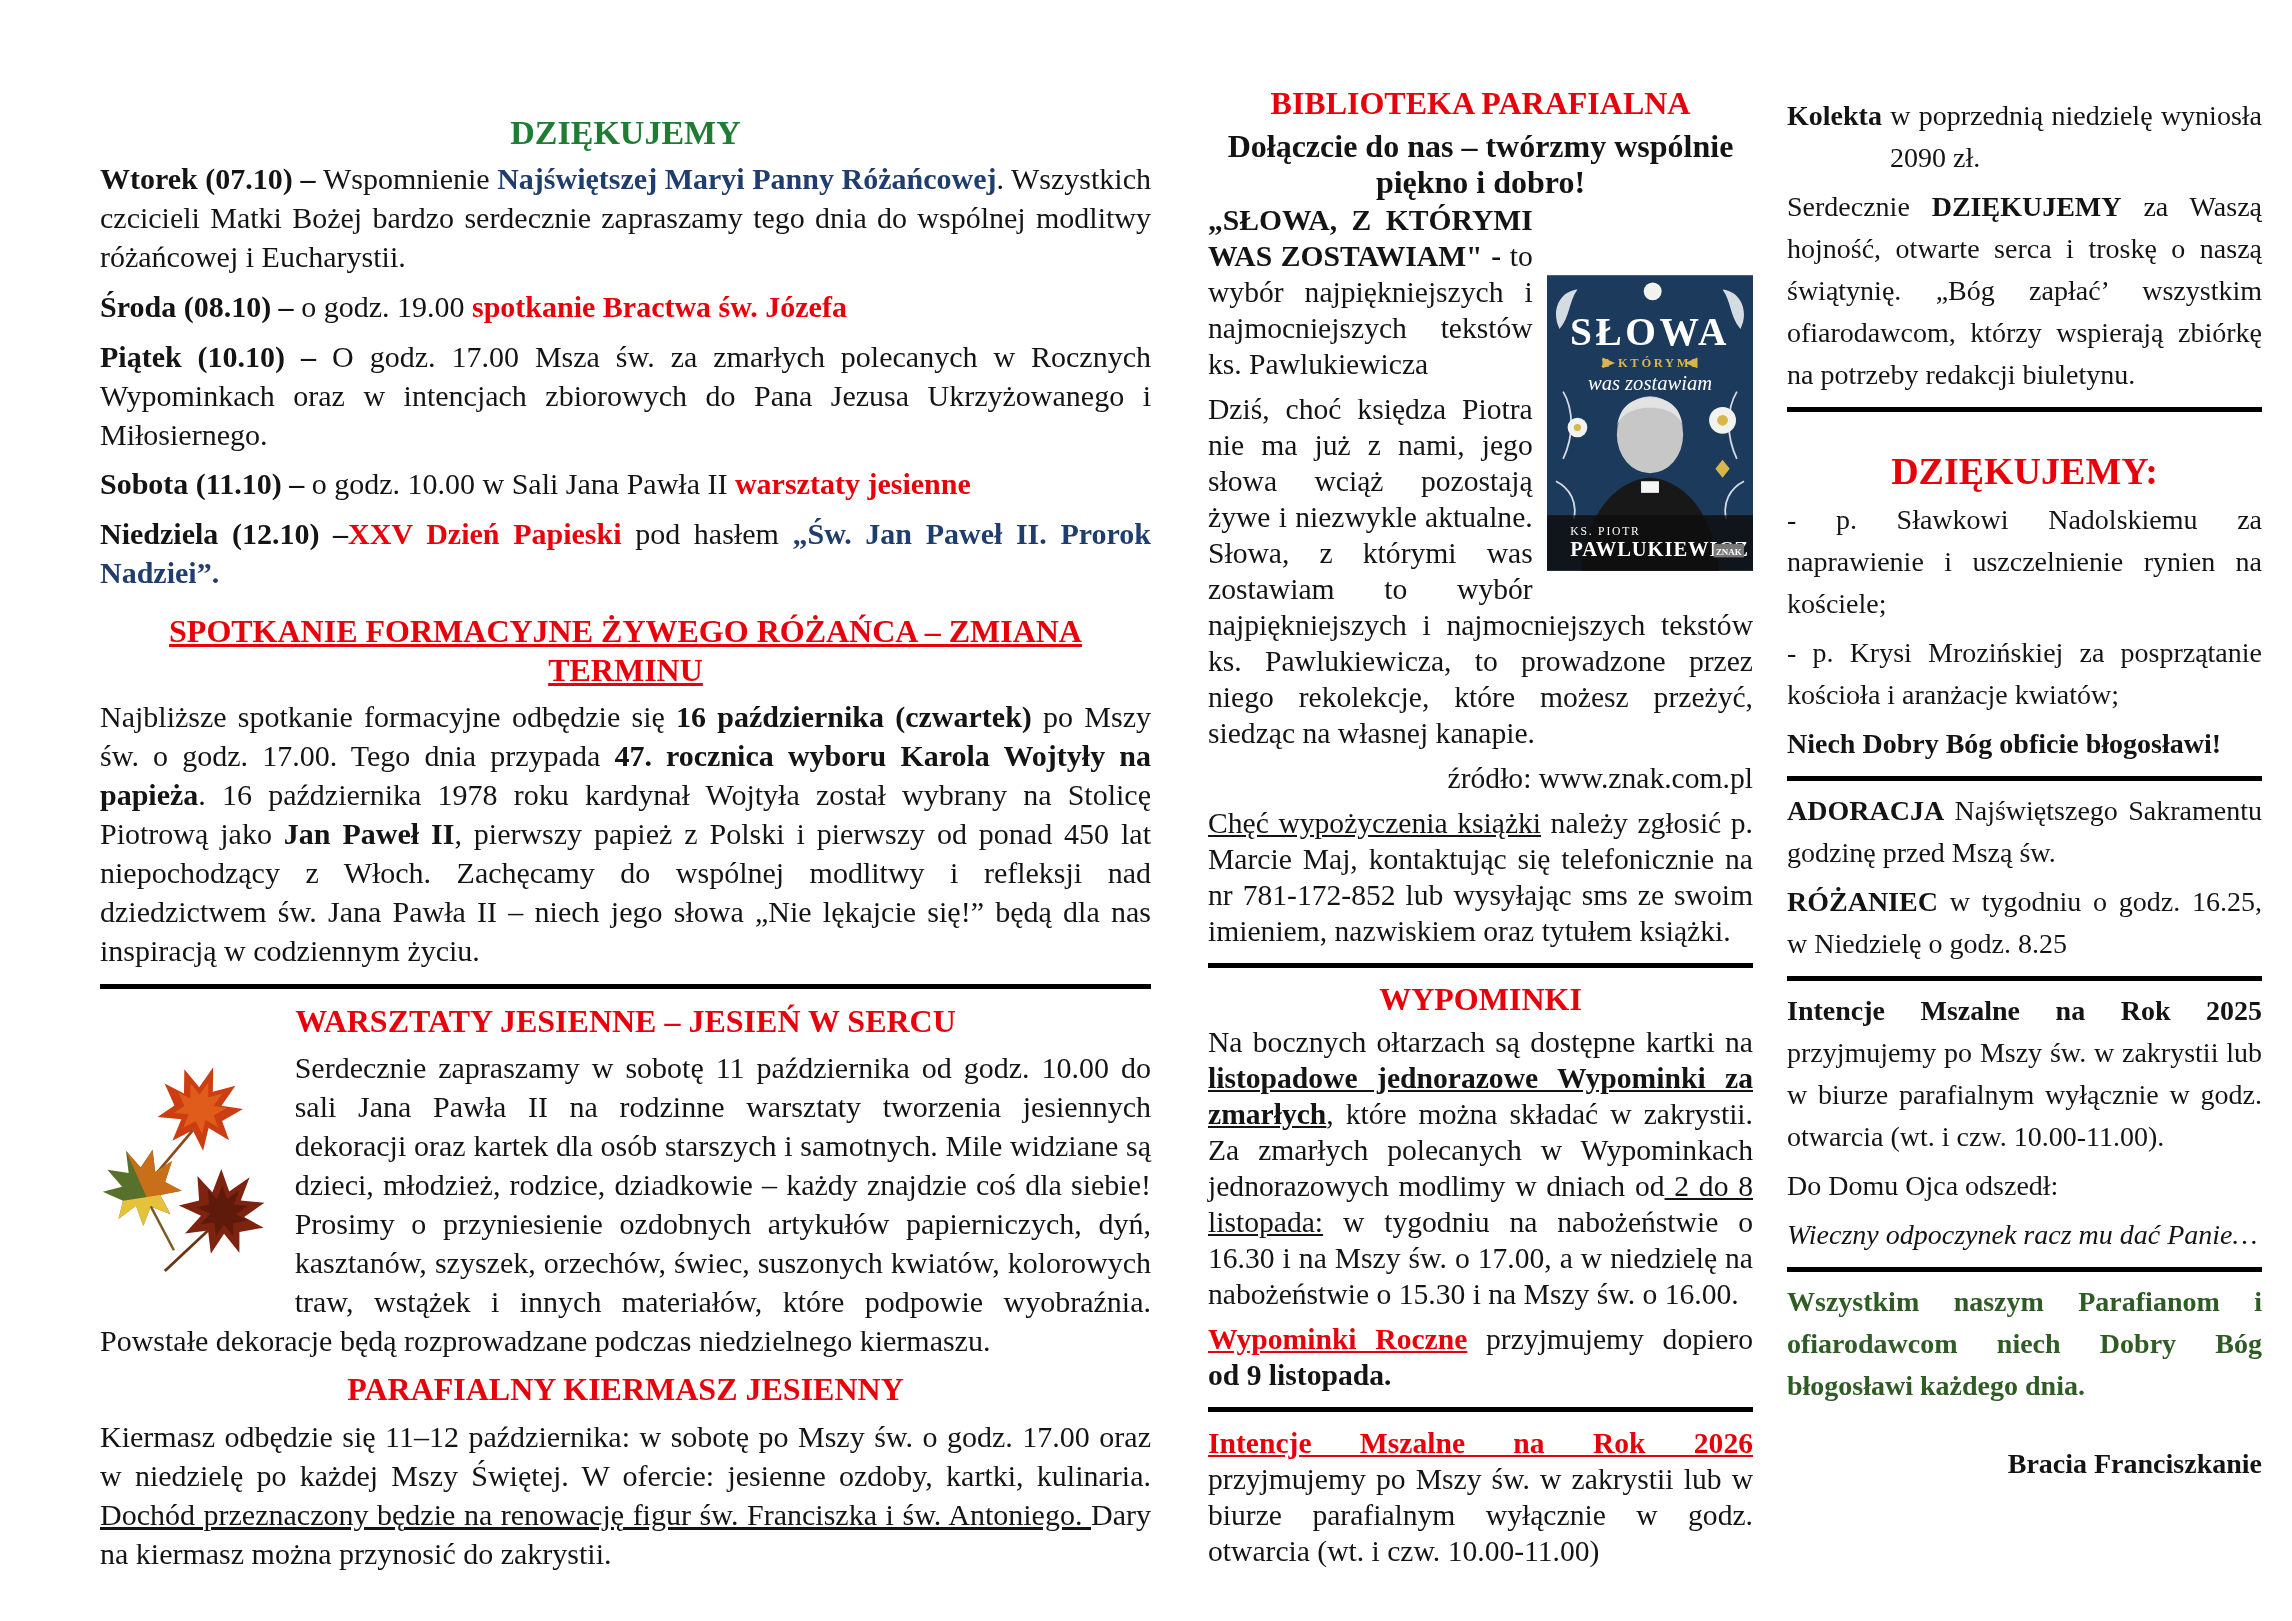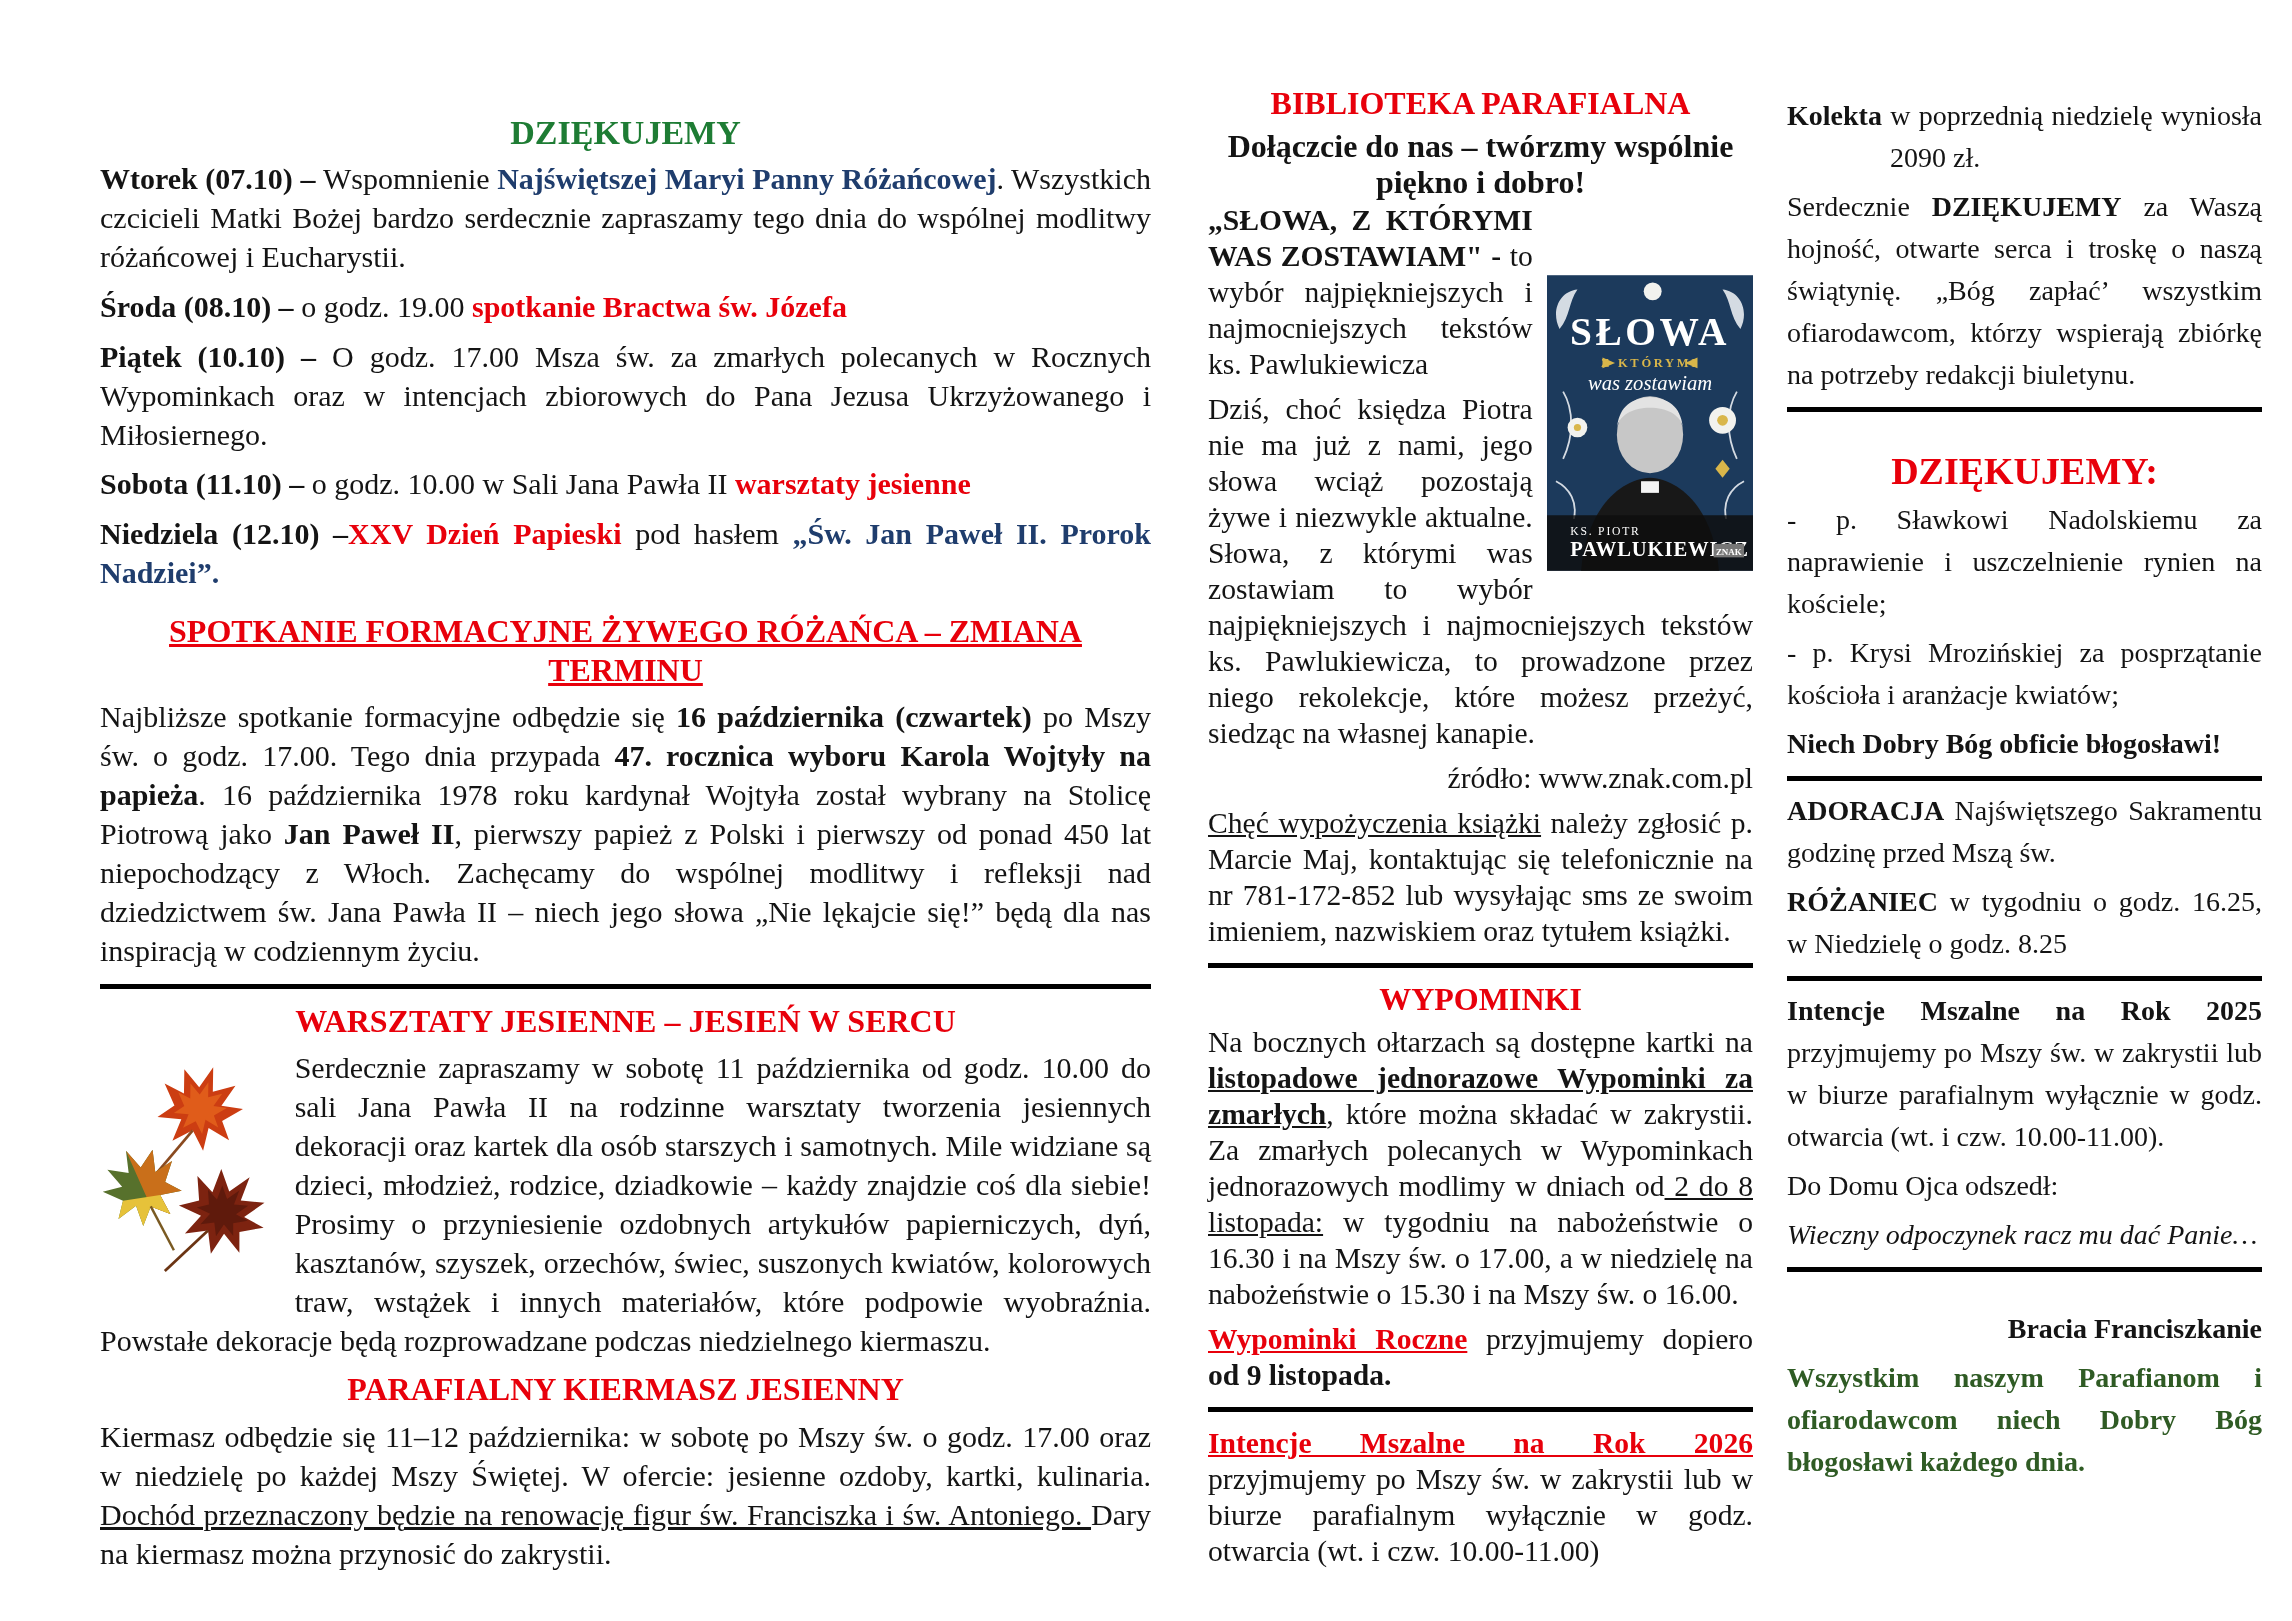--- a/index.html
+++ b/index.html
@@ -166,18 +166,18 @@
 
     <hr class="divider">
 
     <p class="para tight"><span class="b">Intencje Mszalne na Rok 2025</span><span> przyjmujemy po Mszy św. w zakrystii lub w biurze parafialnym wyłącznie w godz. otwarcia (wt. i czw. 10.00-11.00).</span></p>
 
     <p class="para tight">Do Domu Ojca odszedł:</p>
     <p class="para"><span class="i">Wieczny odpoczynek racz mu dać Panie…</span></p>
 
     <hr class="divider">
 
+    <p class="para" style="margin-top:5.4px;"><span class="b dgreen">Wszystkim naszym Parafianom i ofiarodawcom niech Dobry Bóg błogosławi każdego dnia.</span></p>
     <p class="para align-right b" style="margin-top:36px;">Bracia Franciszkanie</p>
-    <p class="para" style="margin-top:5.4px;"><span class="b dgreen">Wszystkim naszym Parafianom i ofiarodawcom niech Dobry Bóg błogosławi każdego dnia.</span></p>
   </section>
 
 </div>
 
 
 </body></html>

